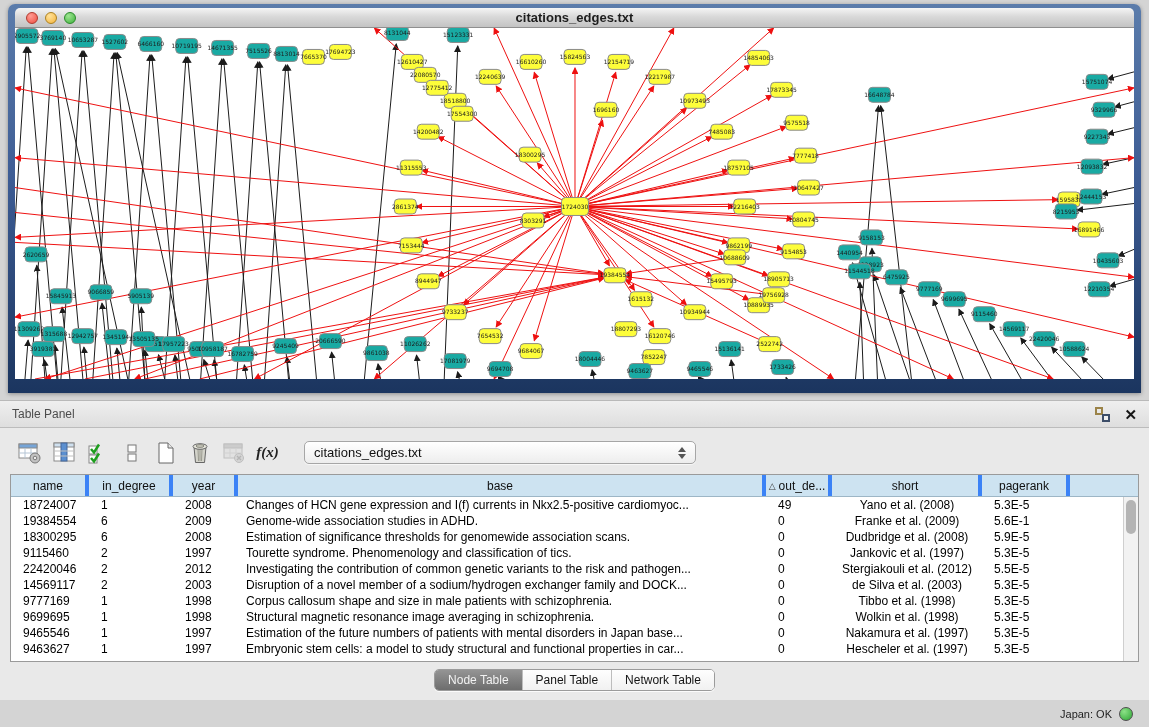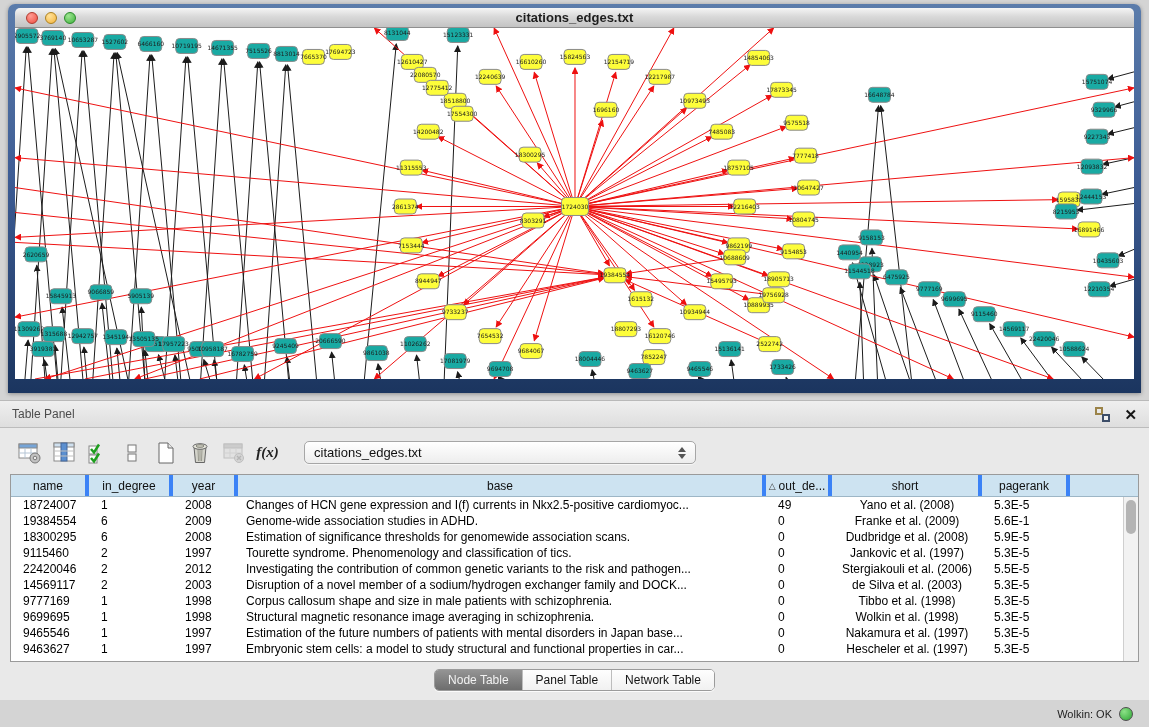--- a/index.html
+++ b/index.html
@@ -638,21 +638,21 @@
             <div class="td" style="width: 66px;">0</div>
             <div class="td center" style="width: 150px;">Jankovic et al. (1997)</div>
             <div class="td" style="width: 88px;">5.3E-5</div>
           </div>
           <div class="tr">
             <div class="td" style="width: 78px;">22420046</div>
             <div class="td" style="width: 84px;">2</div>
             <div class="td" style="width: 65px;">2012</div>
             <div class="td title-col" style="width: 528px;">Investigating the contribution of common genetic variants to the risk and pathogen...</div>
             <div class="td" style="width: 66px;">0</div>
-            <div class="td center" style="width: 150px;">Stergiakouli et al. (2006)</div>
+            <div class="td center" style="width: 150px;">Stergiakouli et al. (2012)</div>
             <div class="td" style="width: 88px;">5.5E-5</div>
           </div>
           <div class="tr">
             <div class="td" style="width: 78px;">14569117</div>
             <div class="td" style="width: 84px;">2</div>
             <div class="td" style="width: 65px;">2003</div>
             <div class="td title-col" style="width: 528px;">Disruption of a novel member of a sodium/hydrogen exchanger family and DOCK...</div>
             <div class="td" style="width: 66px;">0</div>
             <div class="td center" style="width: 150px;">de Silva et al. (2003)</div>
             <div class="td" style="width: 88px;">5.3E-5</div>
@@ -703,15 +703,15 @@
       <div class="tabs">
           <div class="tab selected">Node Table</div>
           <div class="tab">Panel Table</div>
           <div class="tab">Network Table</div>
         </div>
     </div>
   </div>
 </div>
 
 <div class="status-bar">
-  <span>Wolkin: OK</span>
+  <span>Japan: OK</span>
   <span class="mem-dot"></span>
 </div>
 
 </body></html>

